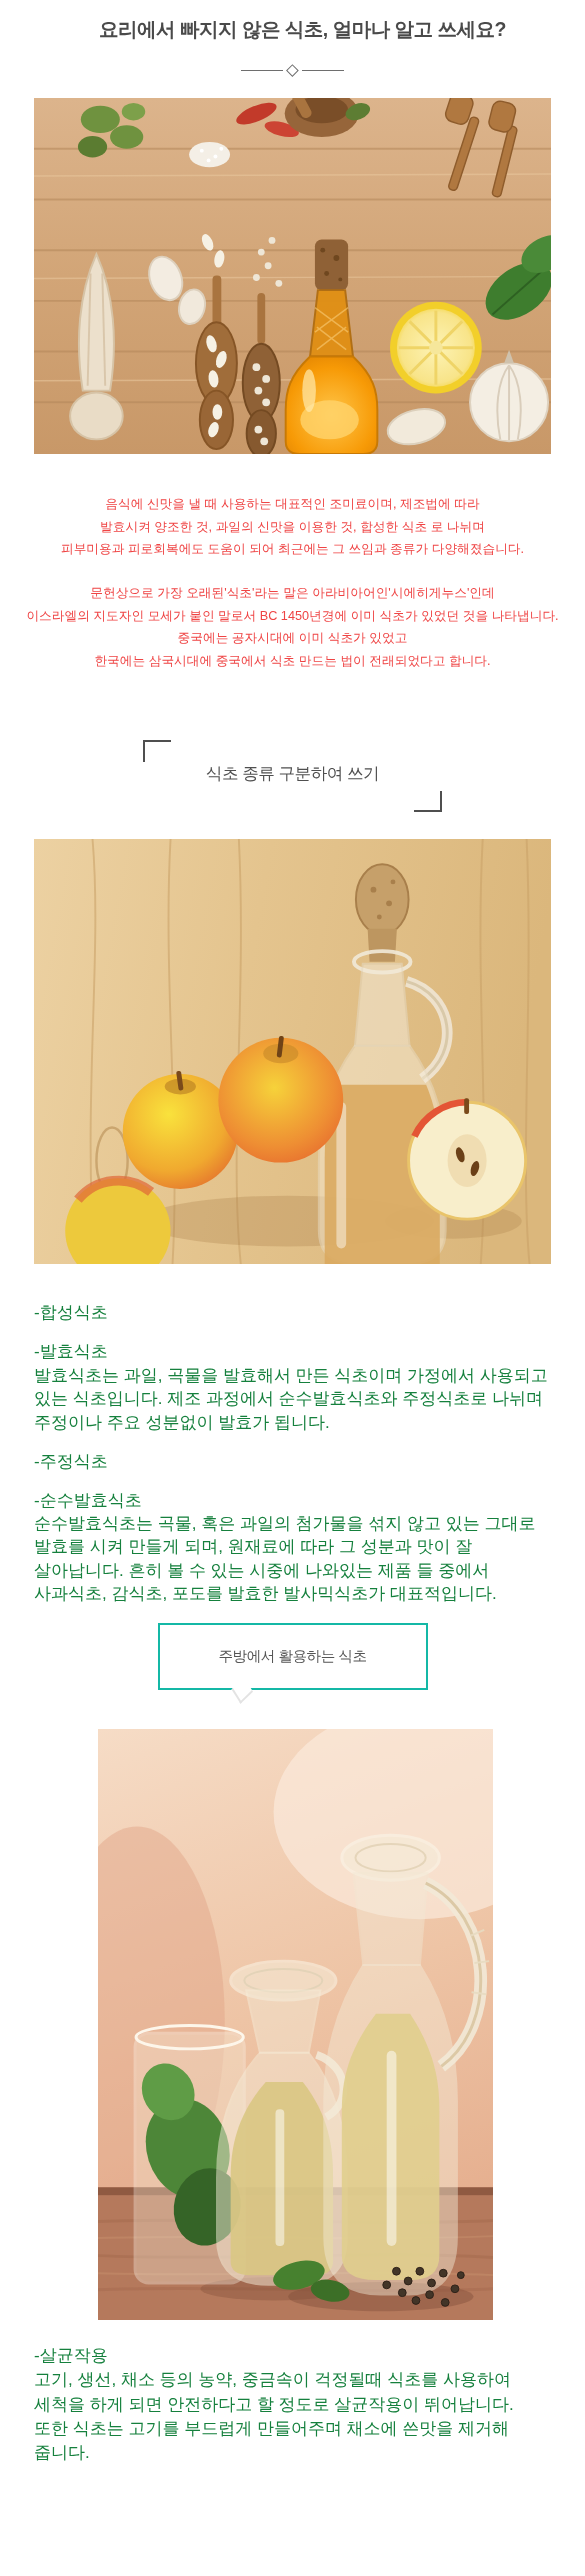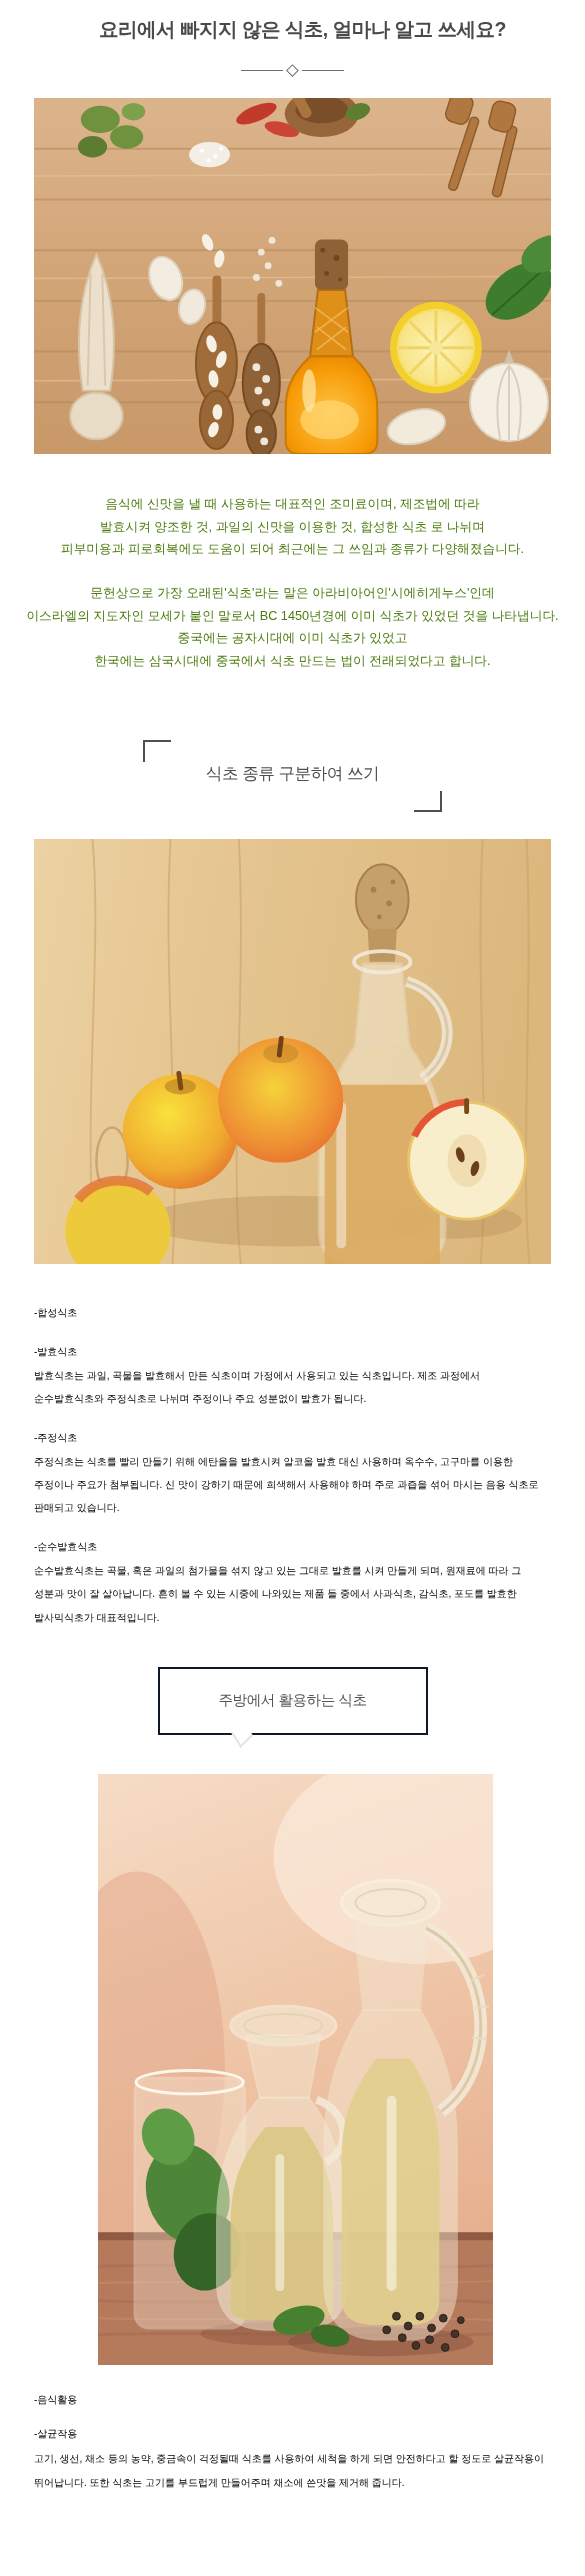--- a/index.html
+++ b/index.html
@@ -13,43 +13,43 @@
   .divider .line { flex:1; height:1px; background:#6e6e6e; }
   .divider .diamond { width:8.8px; height:8.8px; border:1px solid #6e6e6e; background:#fff;
                       transform:rotate(45deg); margin:0 4.9px; flex:0 0 auto; }
 
   .photo { position:relative; overflow:hidden; background:#e7d2b2; }
   .photo svg { display:block; width:100%; height:100%; }
   .photo1 { margin:23.4px 34px 0; height:356px; }
   .photo2 { margin:27px 34px 0; height:425px; }
   .photo3 { margin:39px 0 0 98px; width:395px; height:591px; }
 
-  .intro { text-align:center; font-size:12.7px; line-height:22.4px; color:#4d7c0f;
+  .intro { text-align:center; font-size:12.7px; line-height:22.4px; color:#ef4444;
            white-space:pre-line; }
   .intro.p1 { margin-top:39px; }
   .intro.p2 { margin-top:22px; }
 
   .bracket-box { position:relative; width:299px; margin:68px auto 0; padding:23.4px 0 27px;
                  text-align:center; }
   .bracket-box::before { content:""; position:absolute; left:0; top:0; width:26px; height:19.5px;
                  border-left:2.9px solid #4f4f4f; border-top:2.9px solid #4f4f4f; }
   .bracket-box::after  { content:""; position:absolute; right:0; bottom:0; width:26px; height:19.5px;
                  border-right:2.9px solid #4f4f4f; border-bottom:2.9px solid #4f4f4f; }
   .bracket-title { font-size:16.6px; font-weight:normal; color:#4f4f4f; letter-spacing:-0.5px; }
 
-  .sections { margin:37px 34px 0; color:#000000; font-size:10px; }
+  .sections { margin:37px 34px 0; color:#15803d; font-size:17px; }
   .section { margin-bottom:15.6px; }
   .section .label { line-height:23.4px; }
   .section .body  { line-height:23.4px; word-break:keep-all; }
 
   .sections.bottom { margin-top:23.4px; }
   .sections.bottom .section { margin-bottom:9.8px; }
   .sections.bottom .label, .sections.bottom .body { line-height:24.4px; }
 
-  .bubble { position:relative; width:270px; margin:38px auto 0; border:2px solid #0f172a;
+  .bubble { position:relative; width:270px; margin:17px auto 0; border:2px solid #14b8a6;
             background:#fff; padding:22.4px 0; text-align:center; }
   .bubble-title { font-size:14.6px; color:#555; letter-spacing:-0.5px; }
   .bubble .tail { position:absolute; left:74px; bottom:-9.8px; width:16.6px; height:16.6px;
             background:#fff; border-right:2px solid #e3e3e3; border-bottom:2px solid #e3e3e3;
             transform:rotate(58deg) skew(12deg); }
 </style>
 </head>
 <body>
 
 <h1 class="page-title">요리에서 빠지지 않은 식초, 얼마나 알고 쓰세요?</h1>
@@ -283,21 +283,20 @@
 <div class="sections">
   <div class="section">
     <div class="label">-합성식초</div>
   </div>
   <div class="section">
     <div class="label">-발효식초</div>
     <div class="body">발효식초는 과일, 곡물을 발효해서 만든 식초이며 가정에서 사용되고 있는 식초입니다. 제조 과정에서 순수발효식초와 주정식초로 나뉘며 주정이나 주요 성분없이 발효가 됩니다.</div>
   </div>
   <div class="section">
     <div class="label">-주정식초</div>
-    <div class="body">주정식초는 식초를 빨리 만들기 위해 에탄올을 발효시켜 알코올 발효 대신 사용하며 옥수수, 고구마를 이용한 주정이나 주요가 첨부됩니다. 신 맛이 강하기 때문에 희색해서 사용해야 하며 주로 과즙을 섞어 마시는 음용 식초로 판매되고 있습니다.</div>
   </div>
   <div class="section">
     <div class="label">-순수발효식초</div>
     <div class="body">순수발효식초는 곡물, 혹은 과일의 첨가물을 섞지 않고 있는 그대로 발효를 시켜 만들게 되며, 원재료에 따라 그 성분과 맛이 잘 살아납니다. 흔히 볼 수 있는 시중에 나와있는 제품 들 중에서 사과식초, 감식초, 포도를 발효한 발사믹식초가 대표적입니다.</div>
   </div>
 </div>
 
 <div class="bubble">
   <div class="bubble-title">주방에서 활용하는 식초</div>
   <div class="tail"></div>
@@ -373,20 +372,19 @@
         <circle cx="356" cy="588" r="4"></circle>
       <circle cx="366" cy="574" r="4"></circle>
         <circle cx="296" cy="570" r="4"></circle>
         <circle cx="372" cy="560" r="3.5"></circle>
     </g>
   </svg>
 </div>
 
 <div class="sections bottom">
   <div class="section">
-    <div class="label">-음식활용</div>
   </div>
   <div class="section">
     <div class="label">-살균작용</div>
     <div class="body">고기, 생선, 채소 등의 농약, 중금속이 걱정될때 식초를 사용하여 세척을 하게 되면 안전하다고 할 정도로 살균작용이 뛰어납니다. 또한 식초는 고기를 부드럽게 만들어주며 채소에 쓴맛을 제거해 줍니다.</div>
   </div>
 </div>
 
 
 </body></html>

